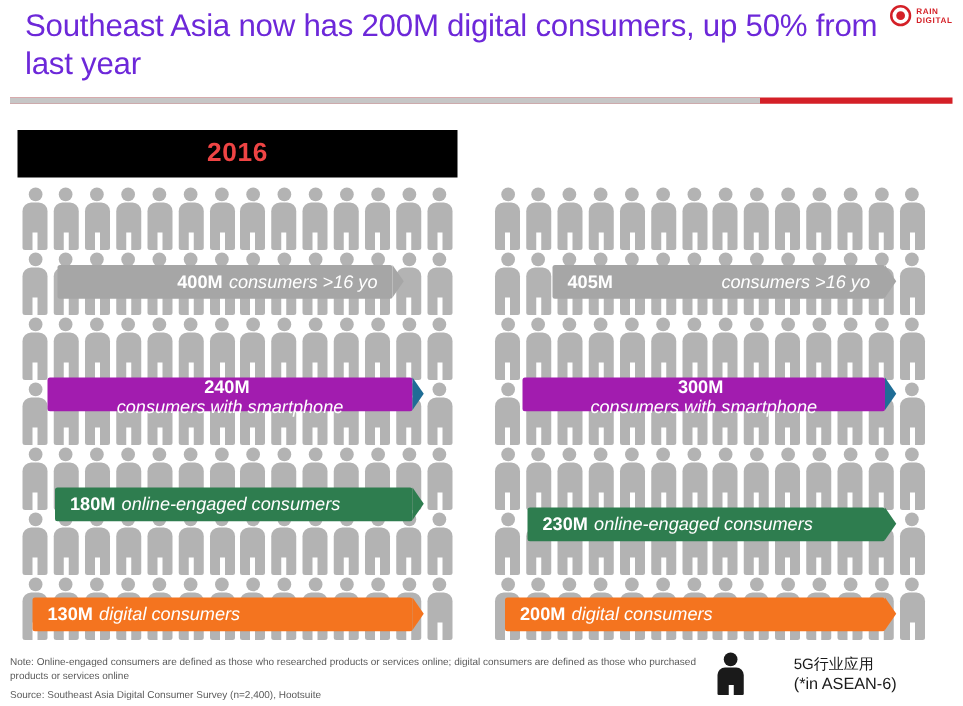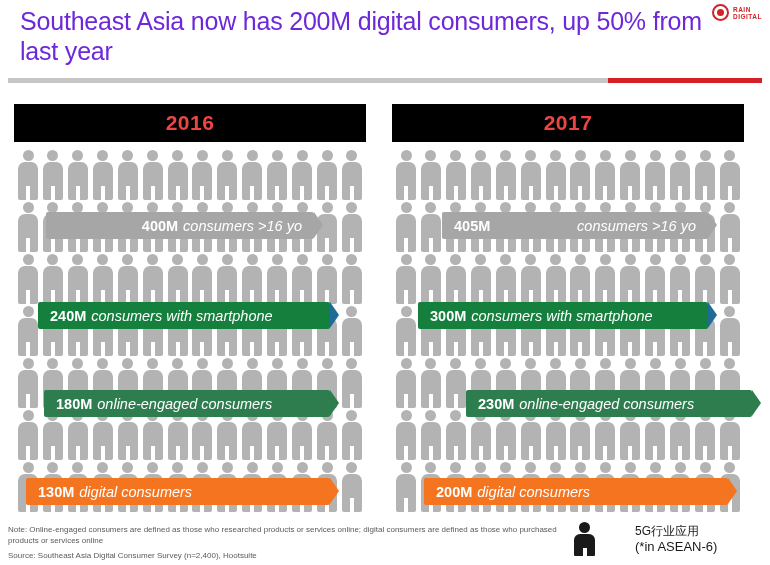--- a/index.html
+++ b/index.html
@@ -81,21 +81,21 @@
   .lbl{
     position:absolute;height:27px;
     display:flex;align-items:center;
     color:#ffffff;font-size:14.5px;font-style:italic;
     white-space:nowrap;
     padding:0 12px;box-sizing:border-box;
     border-radius:2px;
   }
   .lbl b{font-style:normal;font-weight:bold;margin-right:5px;}
   .lbl.grey{background:#a6a6a6;}
-  .lbl.blue{background:#15803d;}
+  .lbl.blue{background:#a21caf;flex-direction:column;}
   .lbl.green{background:#2e7d4f;}
   .lbl.orange{background:#f4741f;}
   .lbl .tail{
     position:absolute;right:-9px;top:0;
     width:0;height:0;
     border-top:13.5px solid transparent;
     border-bottom:13.5px solid transparent;
   }
   .lbl.grey .tail{border-left:9px solid #a6a6a6;}
   .lbl.blue .tail{border-left:9px solid #1f6d96;}
@@ -571,21 +571,20 @@
       <span class="tail"></span>
     </div>
     <div class="lbl orange" style="left: 12px; top: 374px; width: 304px;">
       <b>130M</b>
       <span>digital consumers</span>
       <span class="tail"></span>
     </div>
   </div>
 
 <div class="panel right" id="panel-1">
-  <div class="yearbar">2017</div>
   <div class="people">
       <div class="row" style="top: 0px;">
         <div class="person">
           <span class="head"></span>
           <span class="body"></span>
         </div>
         <div class="person">
           <span class="head"></span>
           <span class="body"></span>
         </div>
@@ -990,26 +989,26 @@
 <div class="lbl grey" style="left: 50px; top: 108px; width: 266px; justify-content: space-between;">
       <b>405M</b>
       <span>consumers &gt;16 yo</span>
       <span class="tail"></span>
     </div>
     <div class="lbl blue" style="left: 26px; top: 198px; width: 290px;">
       <b>300M</b>
       <span>consumers with smartphone</span>
       <span class="tail"></span>
     </div>
-    <div class="lbl green" style="left: 30px; top: 286px; width: 286px; margin-left: 44px;">
+    <div class="lbl green" style="left: 30px; top: 302px; width: 286px;">
       <b>230M</b>
       <span>online-engaged consumers</span>
       <span class="tail"></span>
     </div>
-    <div class="lbl orange" style="left: 12px; top: 374px; width: 304px; margin-left: 20px;">
+    <div class="lbl orange" style="left: 12px; top: 374px; width: 304px;">
       <b>200M</b>
       <span>digital consumers</span>
       <span class="tail"></span>
     </div>
   </div>
 
 <div class="note">Note: Online-engaged consumers are defined as those who researched products or services online; digital consumers are defined as those who purchased products or services online</div>
 <div class="source">Source: Southeast Asia Digital Consumer Survey (n=2,400), Hootsuite</div>
 
 <div class="wm">

